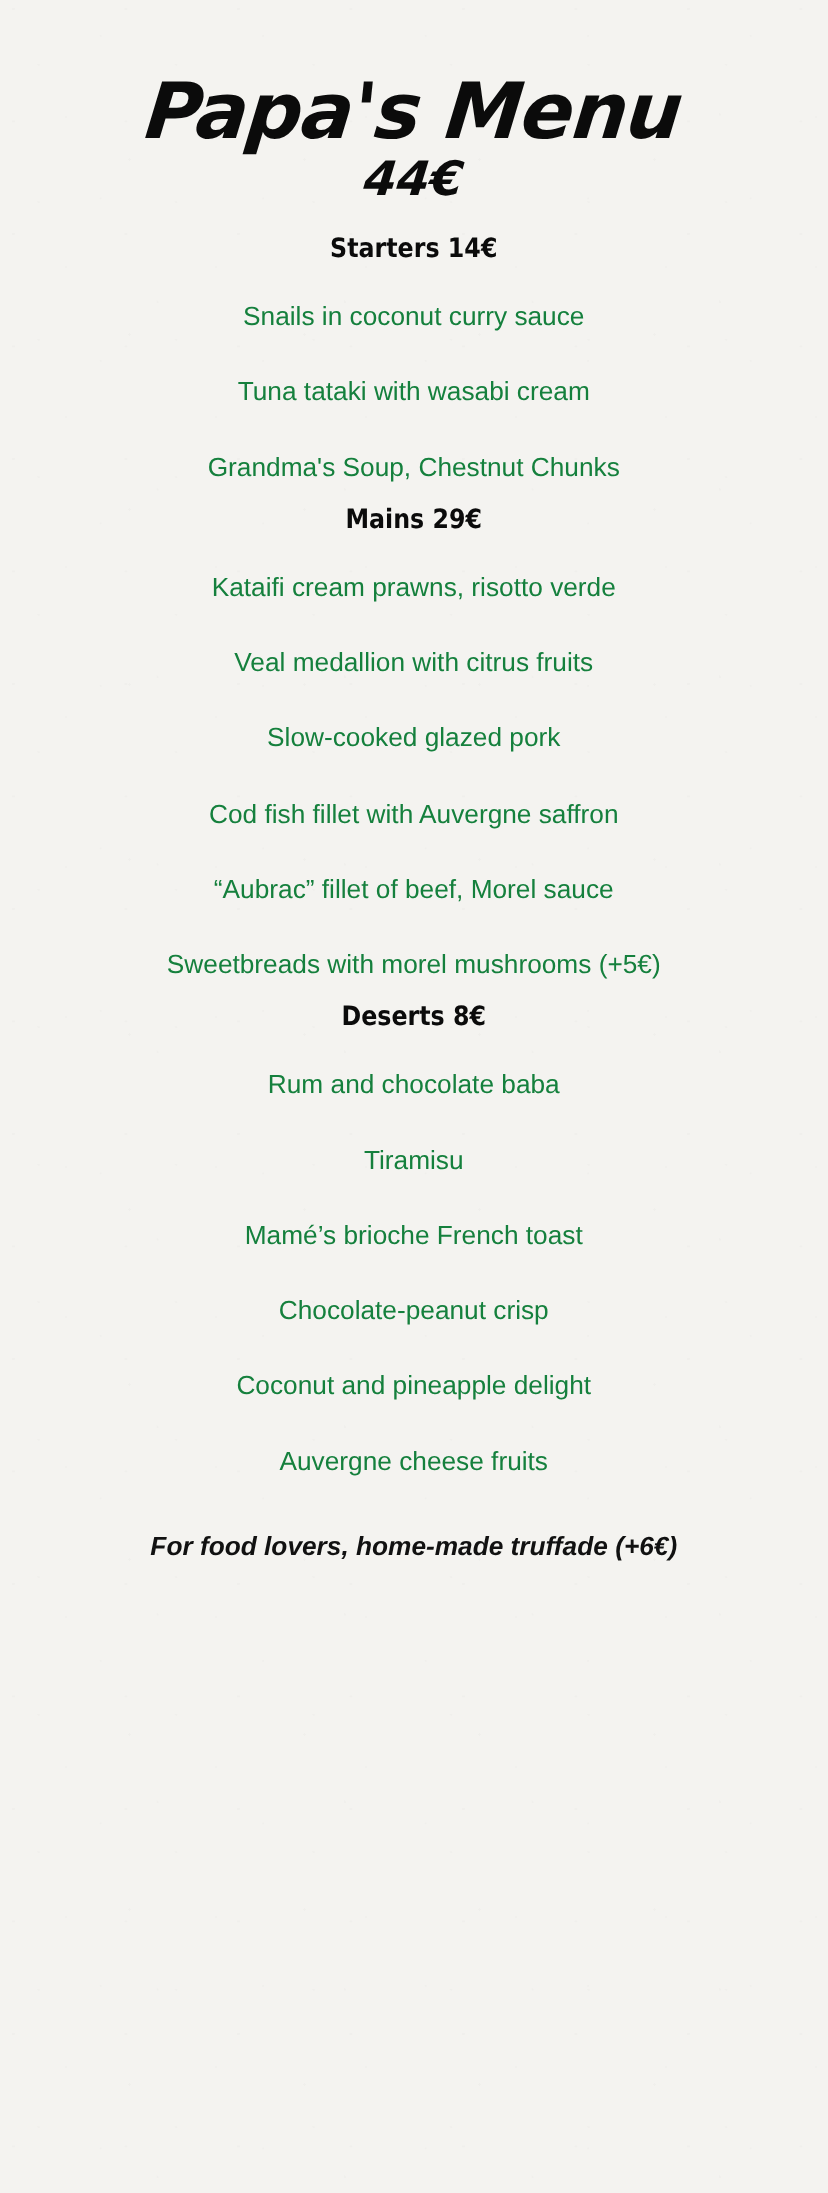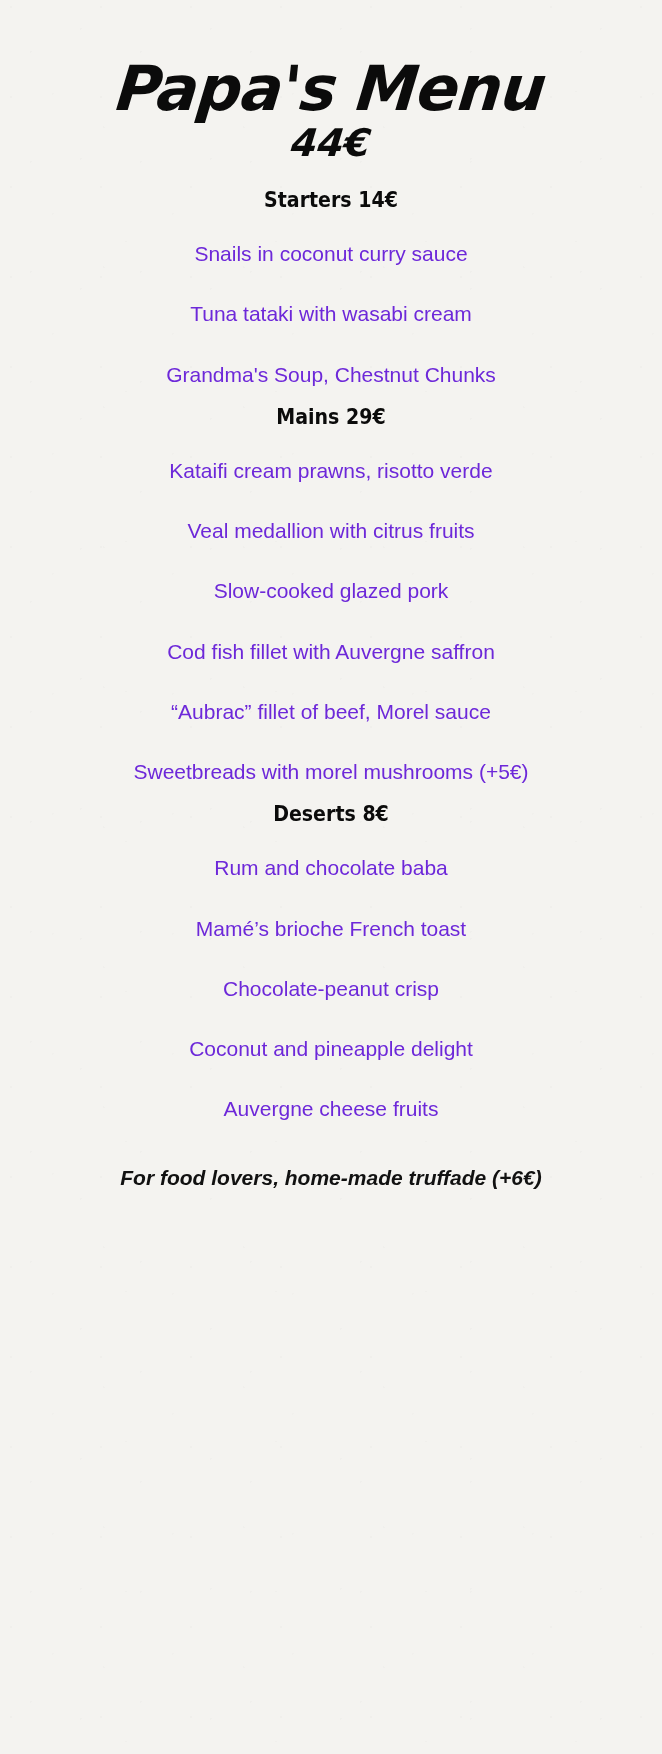--- a/index.html
+++ b/index.html
@@ -66,21 +66,21 @@
     font-size: 19px;
     letter-spacing: 0px;
     margin: 0 0 14px 0;
     color: #0b0b0b;
     transform: scaleY(1.12);
   }
   .item {
     font-family: "Liberation Sans", sans-serif;
     font-size: 21px;
     line-height: 1.25;
-    color: #6d28d9;
+    color: #15803d;
     margin: 0;
     padding: 17px 20px;
   }
   .footer-note {
     font-family: "Liberation Sans", sans-serif;
     font-weight: bold;
     font-style: italic;
     font-size: 21px;
     color: #111111;
     margin: 0;
@@ -103,20 +103,21 @@
   <div class="section-head">Mains 29€</div>
   <div class="item">Kataifi cream prawns, risotto verde</div>
   <div class="item">Veal medallion with citrus fruits</div>
   <div class="item">Slow-cooked glazed pork</div>
   <div class="item">Cod fish fillet with Auvergne saffron</div>
   <div class="item">“Aubrac” fillet of beef, Morel sauce</div>
   <div class="item">Sweetbreads with morel mushrooms (+5€)</div>
 
   <div class="section-head">Deserts 8€</div>
   <div class="item">Rum and chocolate baba</div>
+  <div class="item">Tiramisu</div>
   <div class="item">Mamé’s brioche French toast</div>
   <div class="item">Chocolate-peanut crisp</div>
   <div class="item">Coconut and pineapple delight</div>
   <div class="item">Auvergne cheese fruits</div>
 
   <div class="footer-note">For food lovers, home-made truffade (+6€)</div>
 
 </div>
 
 </body></html>

